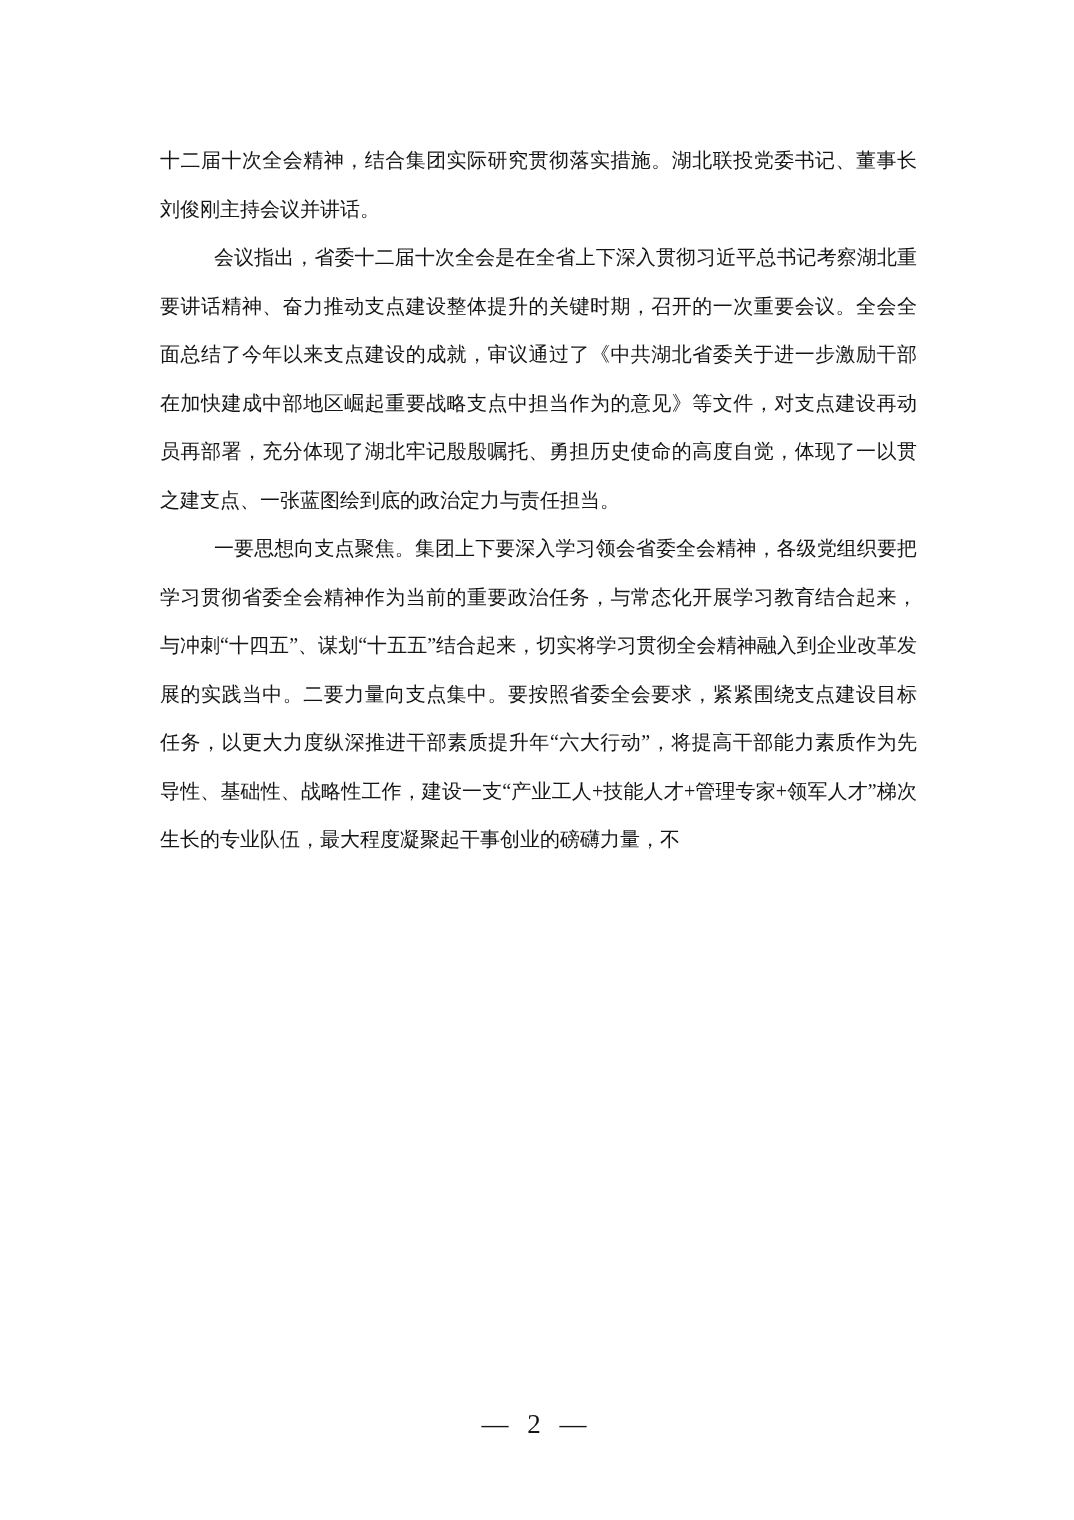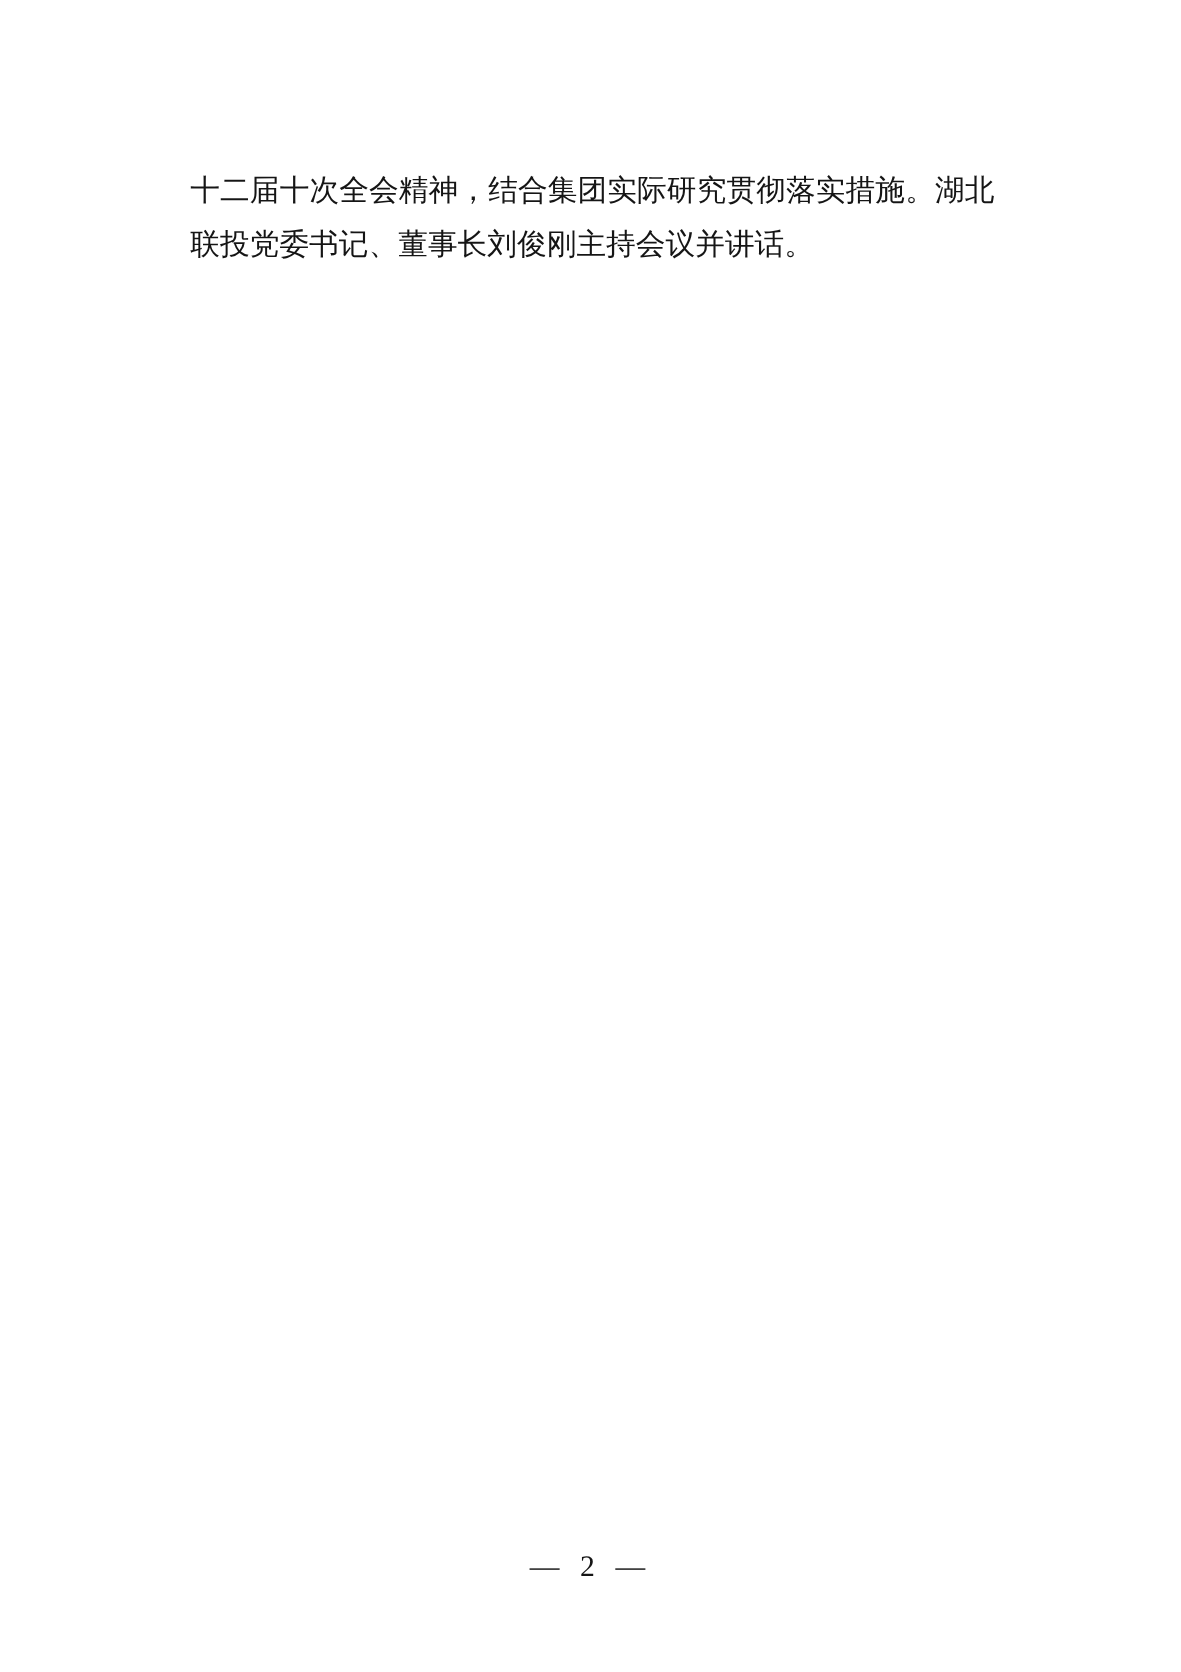--- a/index.html
+++ b/index.html
@@ -16,23 +16,23 @@
     font-family: "Liberation Serif", "DejaVu Serif", serif;
     color: #151515;
   }
   .doc-body {
     position: absolute;
     left: 160px;
     top: 136px;
     width: 757px;
   }
   .para {
-    margin: 13px;
+    margin: 0;
     padding: 0;
-    font-size: 27px;
+    font-size: 20px;
     line-height: 48.5px;
     text-align: justify;
     text-justify: inter-character;
     letter-spacing: 0px;
     word-break: normal;
     font-weight: 400;
   }
   .para.indent {
     text-indent: 54px;
   }
@@ -47,15 +47,17 @@
     letter-spacing: 6px;
     color: #151515;
   }
 </style>
 </head>
 <body>
 
 <div class="page">
   <div class="doc-body">
     <p class="para">十二届十次全会精神，结合集团实际研究贯彻落实措施。湖北联投党委书记、董事长刘俊刚主持会议并讲话。</p>
+    <p class="para indent">会议指出，省委十二届十次全会是在全省上下深入贯彻习近平总书记考察湖北重要讲话精神、奋力推动支点建设整体提升的关键时期，召开的一次重要会议。全会全面总结了今年以来支点建设的成就，审议通过了《中共湖北省委关于进一步激励干部在加快建成中部地区崛起重要战略支点中担当作为的意见》等文件，对支点建设再动员再部署，充分体现了湖北牢记殷殷嘱托、勇担历史使命的高度自觉，体现了一以贯之建支点、一张蓝图绘到底的政治定力与责任担当。</p>
+    <p class="para indent">一要思想向支点聚焦。集团上下要深入学习领会省委全会精神，各级党组织要把学习贯彻省委全会精神作为当前的重要政治任务，与常态化开展学习教育结合起来，与冲刺“十四五”、谋划“十五五”结合起来，切实将学习贯彻全会精神融入到企业改革发展的实践当中。二要力量向支点集中。要按照省委全会要求，紧紧围绕支点建设目标任务，以更大力度纵深推进干部素质提升年“六大行动”，将提高干部能力素质作为先导性、基础性、战略性工作，建设一支“产业工人+技能人才+管理专家+领军人才”梯次生长的专业队伍，最大程度凝聚起干事创业的磅礴力量，不</p>
   </div>
   <div class="page-footer">— 2 —</div>
 </div>
 
 </body></html>

